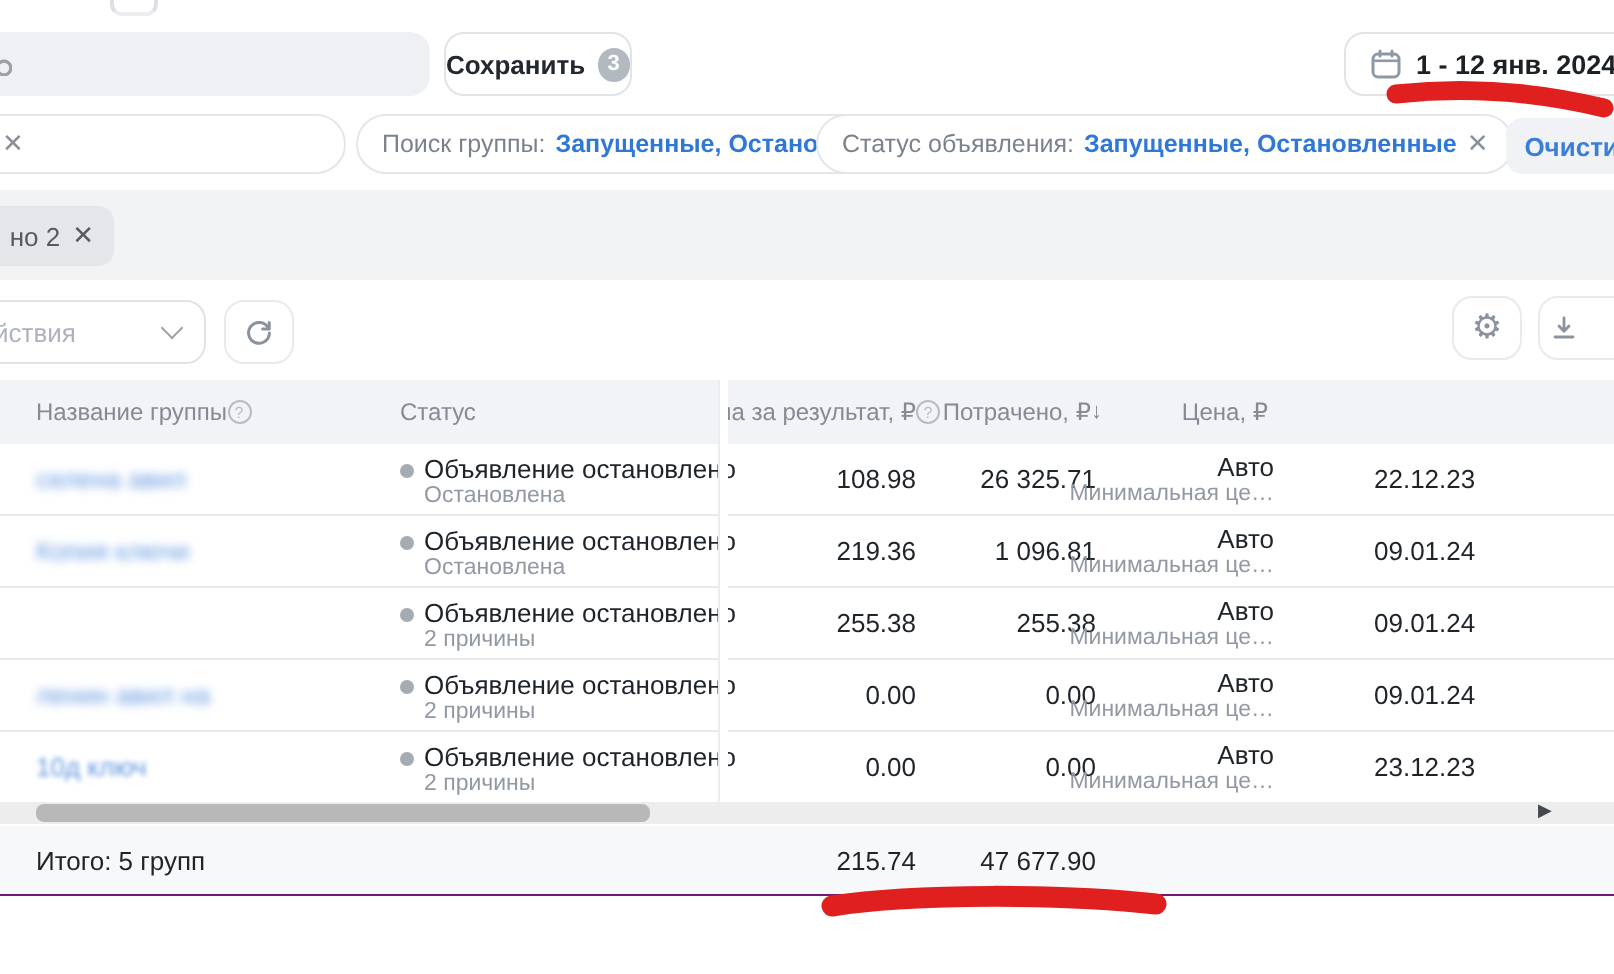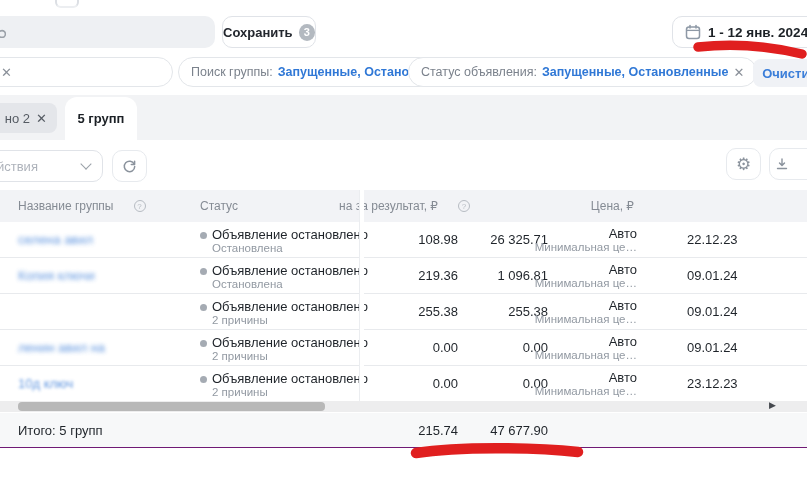--- a/index.html
+++ b/index.html
@@ -37,21 +37,21 @@
   .tab{left:142px;top:97px;height:43px;display:flex;align-items:center;padding:0 14px;font-size:13px;color:#5d636b;}
   
   .actions{left:-16px;top:150px;width:119px;height:32px;justify-content:space-between;padding:0 12px;
            font-size:13px;color:#aeb3bb;}
   .chev{width:7px;height:7px;border-right:1.6px solid #9aa0a8;border-bottom:1.6px solid #9aa0a8;
         transform:rotate(45deg);margin-top:-4px;}
   .iconbtn{width:35px;height:32px;border:1px solid #e7eaee;border-radius:10px;background:#fff;
            display:flex;align-items:center;justify-content:center;box-sizing:border-box;color:#8b939d;}
   
   .thead{left:0;top:190px;width:807px;height:32px;background:#f2f3f6;}
-  .th{position:absolute;top:0;height:32px;display:flex;align-items:center;gap:20px;
+  .th{position:absolute;top:0;height:32px;display:flex;align-items:center;gap:0;
       font-size:12px;color:#858b94;white-space:nowrap;}
   .helpq{width:12px;height:12px;border-radius:50%;border:1px solid #b7bcc3;color:#b7bcc3;font-size:8px;
          display:flex;align-items:center;justify-content:center;box-sizing:border-box;}
   .row{position:absolute;left:0;width:807px;height:36px;background:#fff;border-bottom:1px solid #e8eaed;box-sizing:border-box;padding-left:18px;}
   .cell{position:absolute;font-size:13px;color:#1f242a;white-space:nowrap;}
   .cell.num{text-align:right;}
   .namelink{color:#3b7dd8;filter:blur(2.3px);opacity:.8;}
   .dot{display:inline-block;width:7px;height:7px;border-radius:50%;background:#a5abb3;margin-right:5px;}
   .sub{font-size:11.5px;color:#9299a2;}
   .divider{left:359px;top:190px;width:1px;height:212px;background:#ebedf0;}
@@ -112,23 +112,20 @@
 
   <div class="abs flatbtn" style="left:753px;top:59px;width:80px">
     <span>Очистить</span>
   </div>
 
   <div class="abs tabband"></div>
   <div class="abs selchip">
     <span>но 2</span>
     <span class="x">✕</span>
   </div>
-  <div class="abs tab-active">
-    <span>5 групп</span>
-  </div>
 
   <div class="abs btn actions">
     <span>йствия</span>
     <span class="chev"></span>
   </div>
   <div class="abs iconbtn" style="left:112px;top:150px">
     <svg width="15" height="15" viewBox="0 0 15 15">
       <path d="M12.2 5.2 A5.2 5.2 0 1 0 12.7 7.5" fill="none" stroke="#8b939d" stroke-width="1.5" stroke-linecap="round"></path>
       <path d="M12.6 2.2 L12.6 5.5 L9.3 5.5" fill="none" stroke="#8b939d" stroke-width="1.5" stroke-linecap="round" stroke-linejoin="round"></path>
     </svg>
@@ -147,20 +144,24 @@
     <div class="th" style="left:18px">
       <span>Название группы</span>
       <span class="helpq">?</span>
     </div>
     <div class="th" style="left:200px">
       <span>Статус</span>
     </div>
     <div class="th" style="right:337px">
       <span>на за результат, ₽</span>
       <span class="helpq">?</span>
+    </div>
+    <div class="th" style="right:256px">
+      <span>Потрачено, ₽</span>
+      <span style="font-size:11px">↓</span>
     </div>
     <div class="th" style="right:173px">
       <span>Цена, ₽</span>
     </div>
   </div>
 
   <div class="row" style="top:222px">
     <span class="cell namelink" style="left:18px;top:10px">селена авил</span>
     <span class="cell" style="left:200px;top:5px"><span class="dot"></span><span>Объявление остановлено</span></span>
     <span class="cell sub" style="left:212px;top:20px">Остановлена</span>

